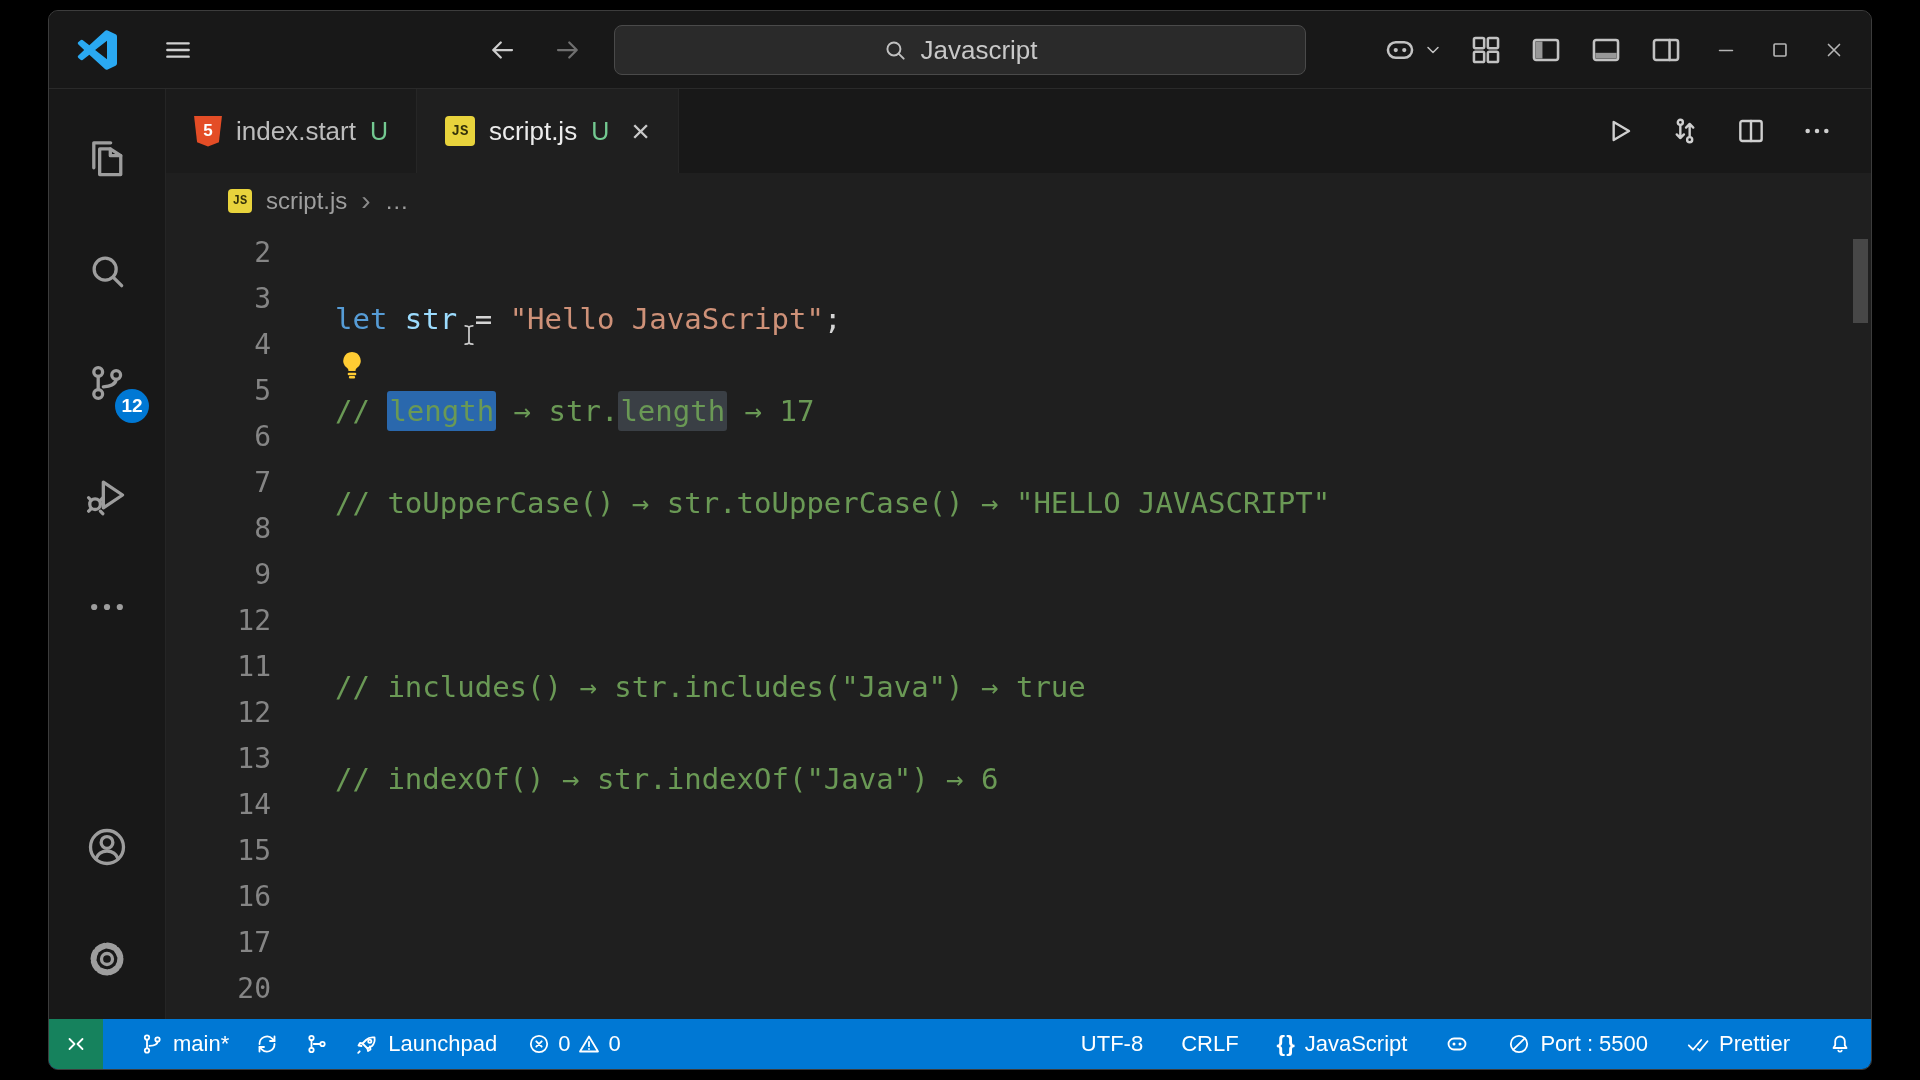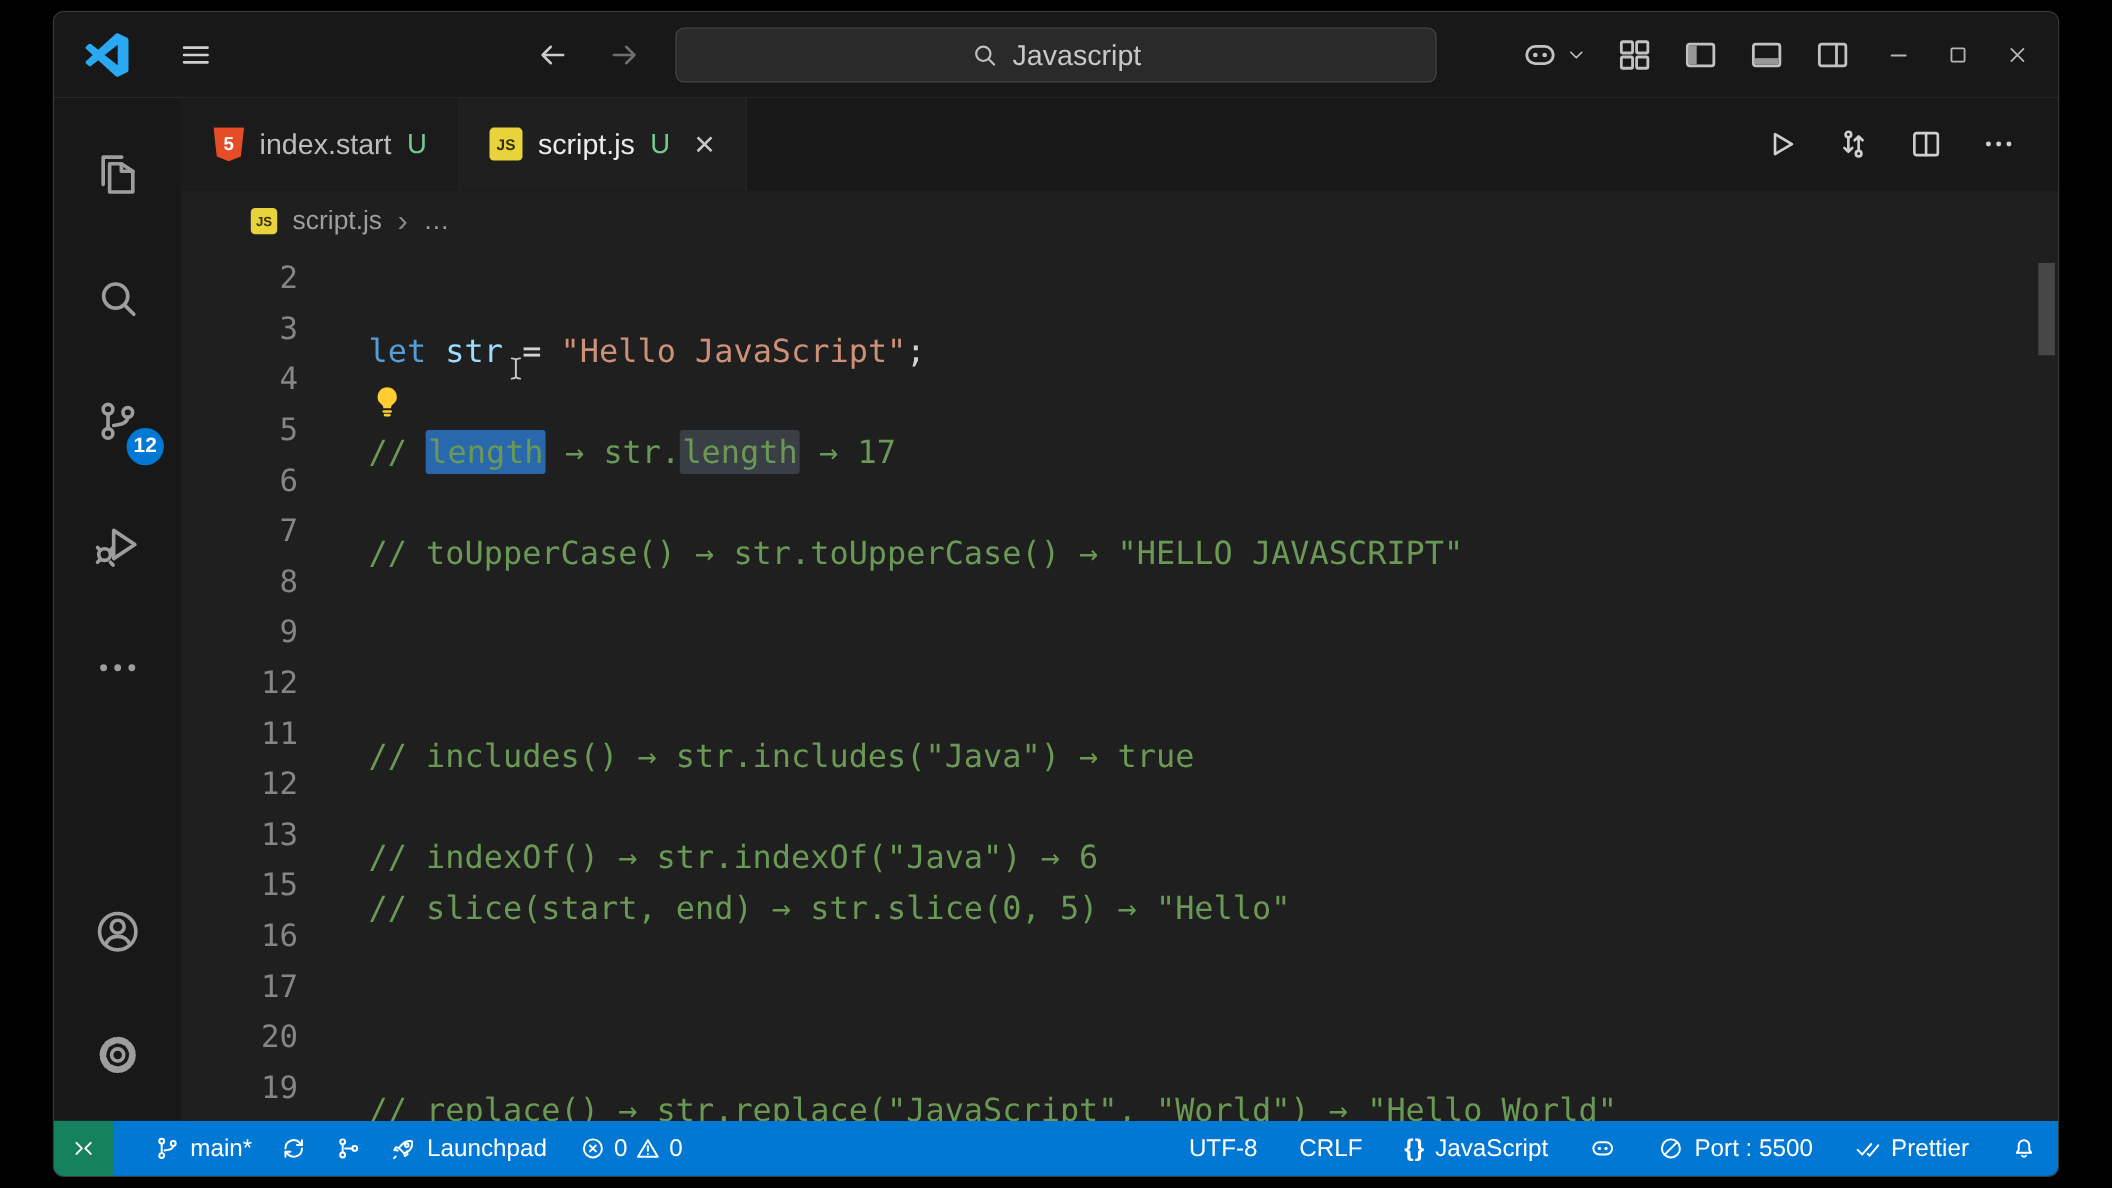--- a/index.html
+++ b/index.html
@@ -41,21 +41,21 @@
   .main{flex:1;display:flex;flex-direction:column;min-width:0;}
 
   
   .tabbar{flex:0 0 84px;background:#181818;display:flex;align-items:stretch;position:relative;}
   .tab{display:flex;align-items:center;gap:14px;padding:0 28px;border-right:1px solid #262626;
     font-size:26px;color:#bdbdbd;background:#1b1b1b;cursor:default;}
   .tab.active{background:#1f1f1f;color:#ececec;}
   .git-u{color:#73C991;font-size:25px;}
   .tab-close{color:#c9c9c9;font-size:32px;margin-left:8px;line-height:1;}
   .fi-js{display:inline-flex;align-items:center;justify-content:center;width:30px;height:30px;
-    background:#e8d33c;color:#33310a;font-weight:bold;font-size:14px;border-radius:4px;}
+    background:#e8d33c;color:#33310a;font-weight:bold;font-size:14px;border-radius:4px;font-family:Liberation Mono, monospace;}
   .fi-html{display:inline-flex;align-items:center;justify-content:center;width:28px;height:31px;
     background:#e44d26;color:#fff;font-weight:bold;font-size:17px;
     clip-path:polygon(0 0,100% 0,89% 86%,50% 100%,11% 86%);}
   .fi-sm{width:24px;height:24px;font-size:12px;}
   .editor-actions{position:absolute;right:0;top:0;height:100%;display:flex;align-items:center;padding-right:38px;}
   .editor-actions .icon{width:32px;height:32px;color:#cfcfcf;margin-left:34px;}
 
   
   .breadcrumb{flex:0 0 56px;background:#1f1f1f;display:flex;align-items:center;
     padding-left:62px;gap:14px;color:#9e9e9e;font-size:24px;}
@@ -375,24 +375,25 @@
               <span class="gutter" data-name="line-number">12</span>
               <span class="code" data-name="code-text"></span>
             </div>
             <div class="line" data-name="editor-line">
               <span class="gutter" data-name="line-number">13</span>
               <span class="code" data-name="code-text">
                 <span class="tok-comment" data-name="code-token">// indexOf() → str.indexOf("Java") → 6</span>
               </span>
             </div>
             <div class="line" data-name="editor-line">
+              <span class="gutter" data-name="line-number">14</span>
+              <span class="code" data-name="code-text"></span>
+            </div>
+            <div class="line" data-name="editor-line">
               <span class="gutter" data-name="line-number">15</span>
-              <span class="code" data-name="code-text">
-                <span class="tok-comment" data-name="code-token">// slice(start, end) → str.slice(0, 5) → "Hello"</span>
-              </span>
             </div>
             <div class="line" data-name="editor-line">
               <span class="gutter" data-name="line-number">16</span>
               <span class="code" data-name="code-text"></span>
             </div>
             <div class="line" data-name="editor-line">
               <span class="gutter" data-name="line-number">17</span>
             </div>
             <div class="line" data-name="editor-line">
               <span class="gutter" data-name="line-number">20</span>

